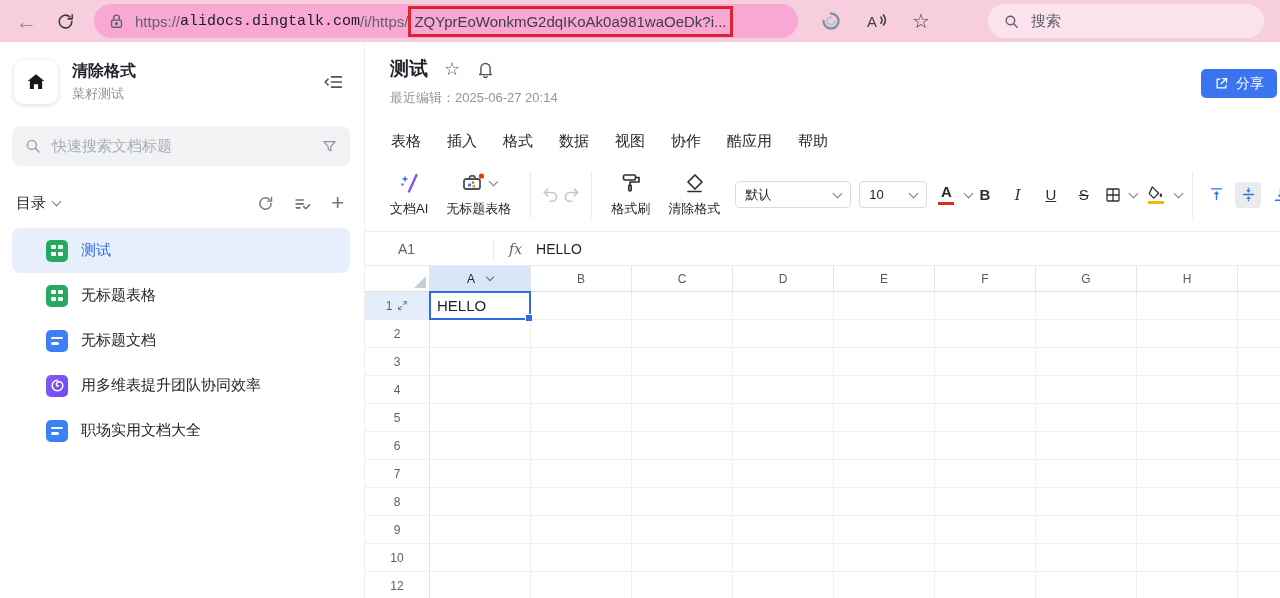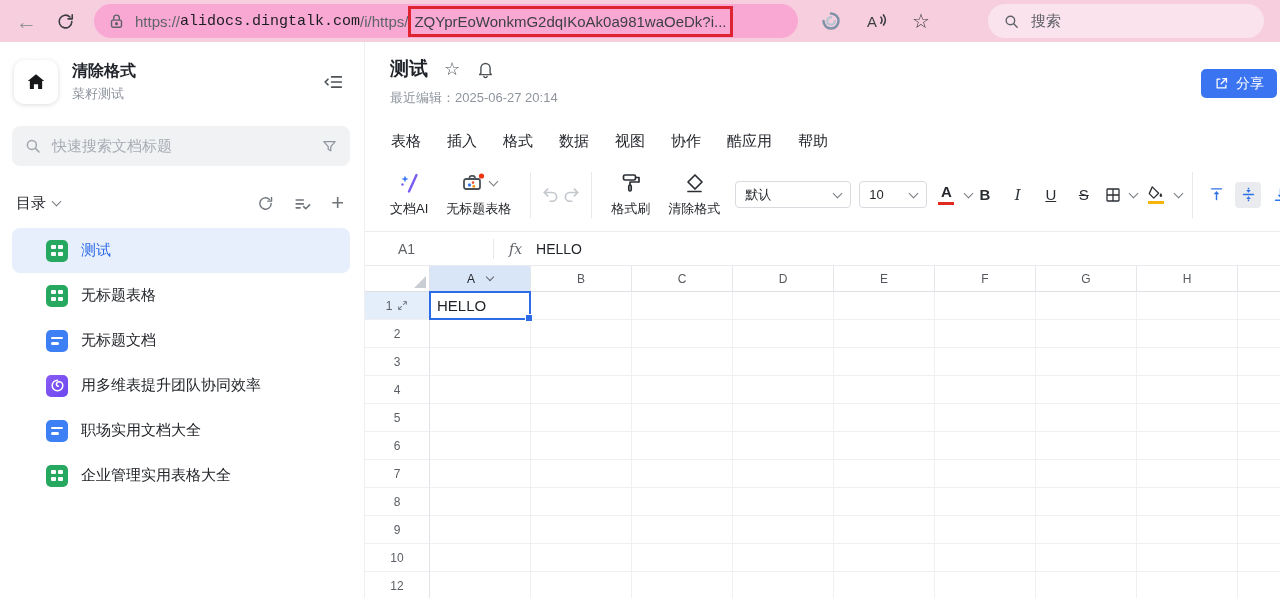--- a/index.html
+++ b/index.html
@@ -275,29 +275,20 @@
             </span>
             <span>用多维表提升团队协同效率</span>
           </div>
           <div class="sd-item">
             <span class="fic doc">
               <i class="l1"></i>
               <i class="l2"></i>
             </span>
             <span>职场实用文档大全</span>
           </div>
-          <div class="sd-item">
-            <span class="fic sheet">
-              <i></i>
-              <i></i>
-              <i></i>
-              <i></i>
-            </span>
-            <span>企业管理实用表格大全</span>
-          </div>
         </nav>
     </aside>
 
     <main class="main">
 
       <div class="doc-header">
         <div class="t-row">
           <span class="doc-title">测试</span>
           <span class="tstar">☆</span>
           <span class="bell">

